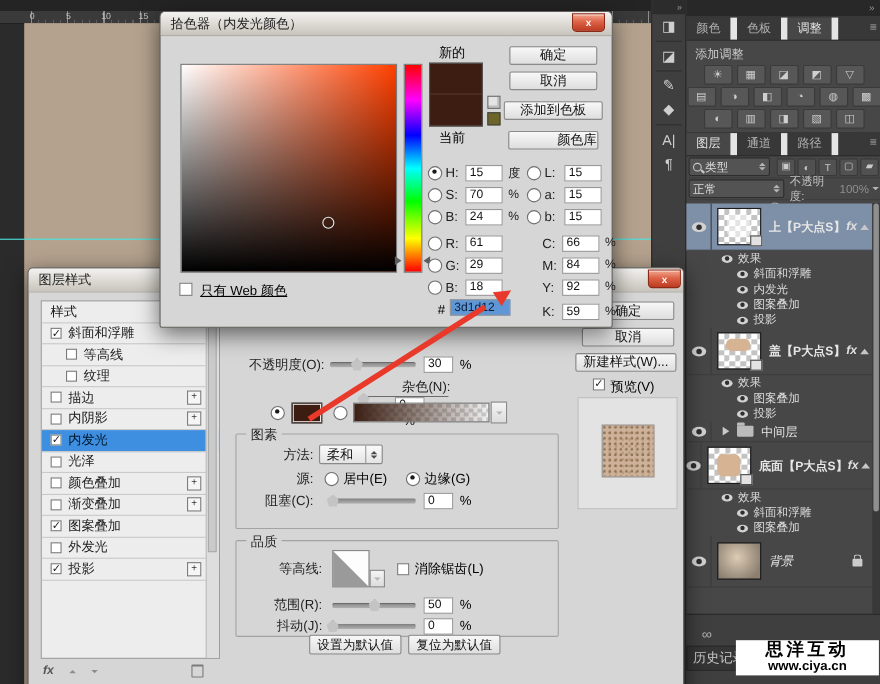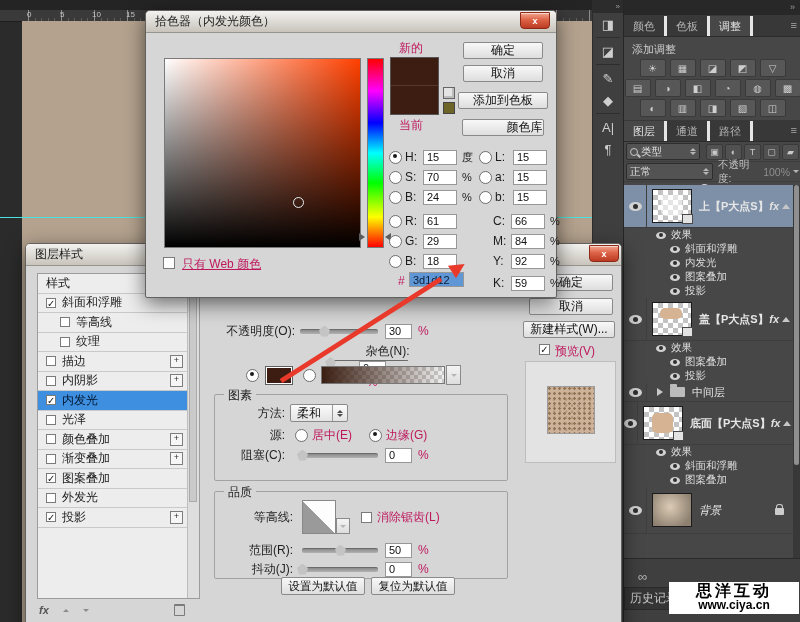--- a/index.html
+++ b/index.html
@@ -20,21 +20,21 @@
   
   .strip{left:592px;top:0;width:30px;height:622px;background:#3f3f3f;border-left:1px solid #2c2c2c;}
   .strip .hdr{height:13px;background:#2c2c2c;color:#999;font-size:8px;text-align:right;padding-right:3px;line-height:13px;}
   .sicon{width:30px;height:22px;display:flex;align-items:center;justify-content:center;color:#cfcfcf;font-size:13px;}
   .sdiv{height:1px;background:#2e2e2e;margin:2px 3px;}
 
   
   .dock{left:623px;top:0;width:177px;height:622px;background:#474747;border-left:1px solid #262626;}
   .dockhdr{height:15px;background:#282828;color:#9a9a9a;font-size:9px;text-align:right;padding-right:6px;line-height:15px;}
   .tabrow{position:relative;height:21px;background:#383838;border-bottom:1px solid #2c2c2c;display:flex;align-items:flex-end;}
-  .tab{height:20px;line-height:20px;padding:0 9px;font-size:11px;color:#b2b2b2;background:#383838;border-right:3px solid #e5e5e5;}
+  .tab{height:20px;line-height:20px;padding:0 9px;font-size:11px;color:#b2b2b2;background:#383838;border-right:6px solid #e5e5e5;}
   .tab.active{background:#474747;color:#e3e3e3;}
   .pmenu{position:absolute;right:4px;top:4px;color:#a9a9a9;font-size:11px;}
   .addadj{color:#cccccc;font-size:11px;padding:5px 0 2px 8px;}
   .adj-row{display:flex;justify-content:center;gap:4px;margin-bottom:2px;}
   .adj-btn{width:24px;height:16px;background:#575757;border:1px solid #3a3a3a;border-radius:2px;
     color:#cfcfcf;font-size:10px;display:flex;align-items:center;justify-content:center;}
   .ctrlrow{display:flex;align-items:center;position:relative;height:19px;padding:0 2px;border-bottom:1px solid #3e3e3e;}
   .dcombo{background:#535353;border:1px solid #2d2d2d;border-radius:2px;color:#dcdcdc;font-size:10.5px;
     display:flex;align-items:center;height:15px;padding:0 3px;}
   .dtext{color:#c2c2c2;font-size:10.5px;}
@@ -91,21 +91,21 @@
     background:linear-gradient(#f2a791,#dd6347 45%,#bb3b22);color:#fff;font-size:9px;font-weight:bold;
     display:flex;align-items:center;justify-content:center;box-shadow:inset 0 1px 0 rgba(255,255,255,.55);}
   .btn{background:linear-gradient(#f8f8f8,#dedede);border:1px solid #8a8a8a;border-radius:2px;
     font-size:12px;color:#111;display:flex;align-items:center;justify-content:center;box-sizing:border-box;}
   .num{background:#fff;border:1px solid #979797;height:15px;min-width:27px;padding:0 3px;font-size:11px;
     color:#111;display:flex;align-items:center;box-sizing:border-box;}
   .radio{width:11px;height:11px;border:1px solid #6e6e6e;border-radius:50%;background:#fff;position:relative;flex:none;}
   .radio.on:after{content:'';position:absolute;left:2.5px;top:2.5px;width:4px;height:4px;background:#1a1a1a;border-radius:50%;}
   .cbx{width:11px;height:11px;border:1px solid #7a7a7a;background:#fff;font-size:10px;line-height:10px;
     text-align:center;color:#222;flex:none;box-sizing:border-box;}
-  .lbl{font-size:12px;color:#be185d;}
+  .lbl{font-size:12px;color:#000000;}
   .track{position:relative;height:4px;background:linear-gradient(#8b8b8b,#b2b2b2);border-top:1px solid #6b6b6b;border-radius:2px;}
   .sthumb{position:absolute;top:-4px;width:11px;height:11px;background:#c4c4c4;
     clip-path:polygon(50% 0,100% 42%,80% 100%,20% 100%,0 42%);filter:drop-shadow(0 0 0.6px #555);}
   .grp{position:absolute;border:1px solid #a3a3a3;border-radius:2px;}
   .grp .legend{position:absolute;top:-8px;left:9px;background:#d6d6d6;padding:0 4px;font-size:12px;color:#1f1f1f;}
   .lsrow{position:absolute;display:flex;align-items:center;height:20px;}
   .rlbl{width:86px;text-align:right;padding-right:5px;font-size:12px;color:#1f1f1f;flex:none;}
   .combo{background:linear-gradient(#fbfbfb,#e4e4e4);border:1px solid #8a8a8a;border-radius:2px;height:18px;
     display:flex;align-items:center;font-size:12px;color:#111;padding-left:6px;box-sizing:border-box;}
   .cstep{margin-left:auto;height:100%;width:14px;border-left:1px solid #9a9a9a;display:flex;flex-direction:column;

